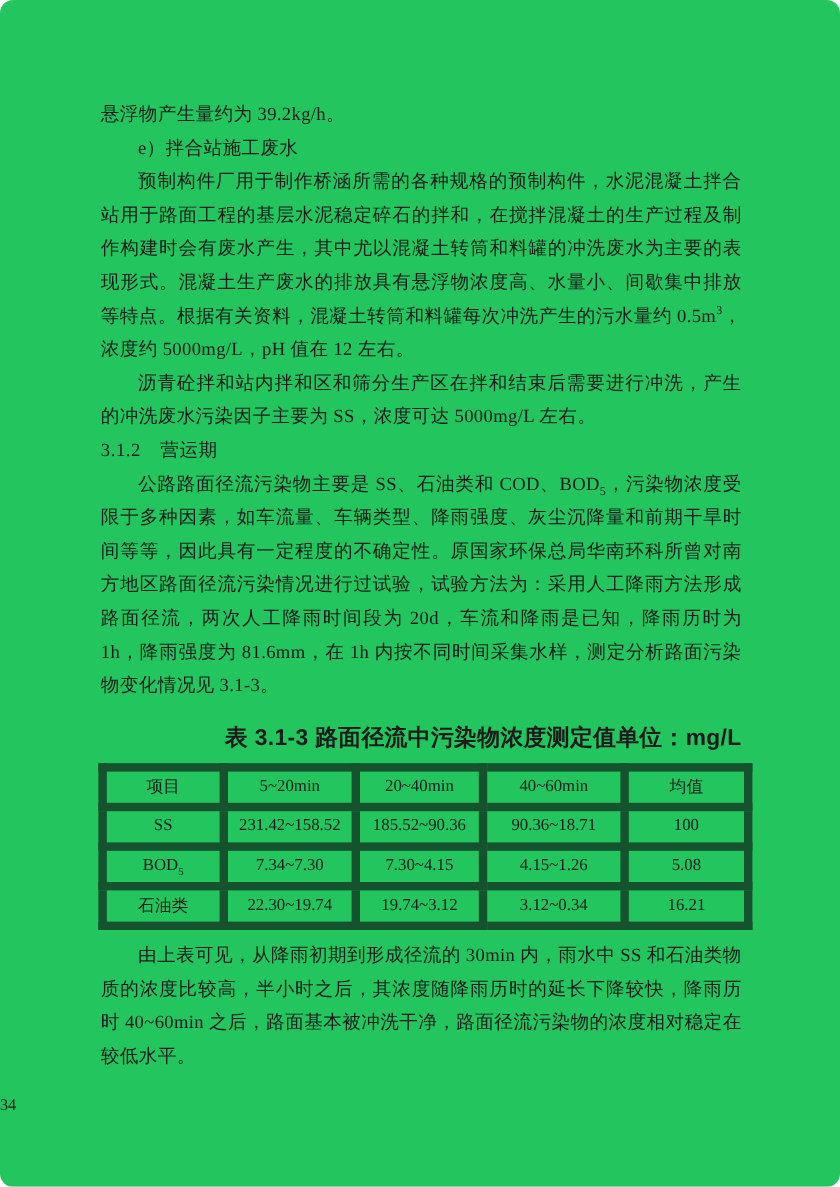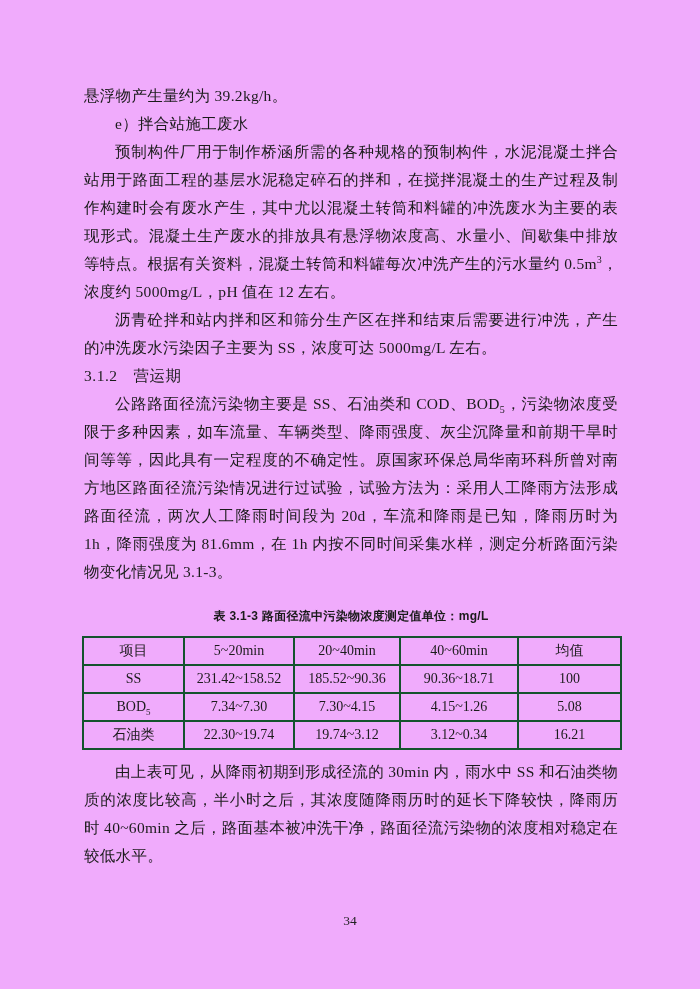--- a/index.html
+++ b/index.html
@@ -4,24 +4,25 @@
 <style>
   html, body {
     margin: 0;
     padding: 0;
     background: #ffffff;
   }
   .page {
     position: relative;
     width: 700px;
     height: 989px;
-    background: #f0abfc;
+    background: #22c55e;
     color: #1b1b1b;
     font-family: "Liberation Serif", "DejaVu Serif", serif;
     overflow: hidden;
+    border-radius: 11px;
   }
   .content {
     position: absolute;
     left: 84px;
     top: 82px;
     width: 534px;
   }
   .para {
     margin: 0;
     font-size: 15.5px;
@@ -44,54 +45,54 @@
   }
   .sub {
     font-size: 10px;
     vertical-align: sub;
     line-height: 0;
   }
   .table-caption {
     margin: 16px 0 0 0;
     font-family: "Liberation Sans", "DejaVu Sans", sans-serif;
     font-weight: bold;
-    font-size: 12px;
+    font-size: 19px;
     line-height: 28px;
-    text-align: center;
+    text-align: right;
     letter-spacing: 0.3px;
   }
   .data-table {
     width: 538px;
     margin: 6px 0 8px -2px;
     border-collapse: collapse;
     table-layout: fixed;
   }
   .data-table th,
   .data-table td {
-    border: 2px solid #14532d;
+    border: 7px solid #14532d;
     font-weight: normal;
     font-size: 14px;
     text-align: center;
     vertical-align: middle;
     height: 26px;
     padding: 0 2px;
     overflow: hidden;
     white-space: nowrap;
   }
   .cell-sub {
     font-size: 9px;
     vertical-align: sub;
     line-height: 0;
   }
   .page-number {
     position: absolute;
     left: 0;
     right: 0;
     top: 913px;
-    text-align: center;
+    text-align: left;
     font-size: 13.5px;
     color: #222222;
     font-family: Liberation Serif, serif;
   }
 </style>
 </head>
 <body>
 
 <div class="page">
   <div class="content">

